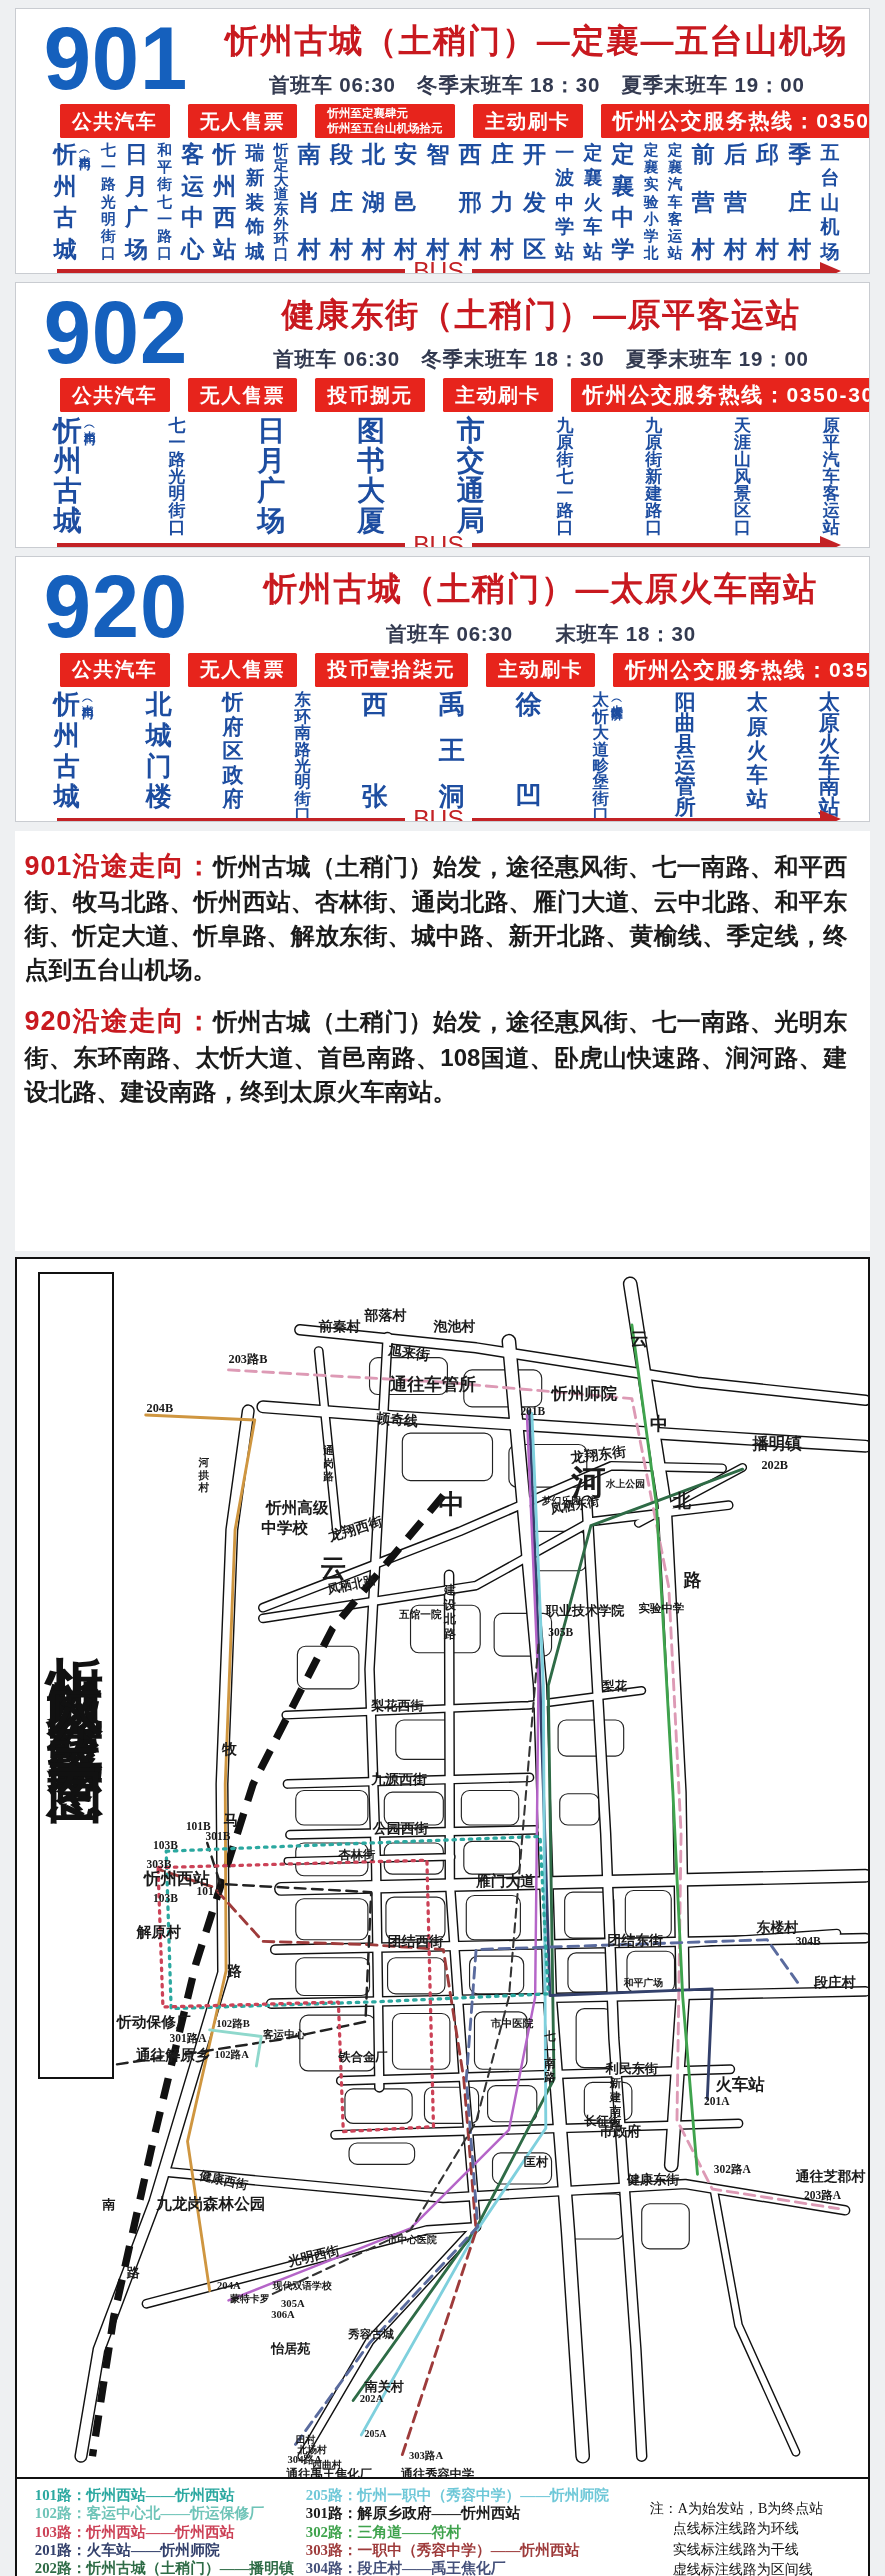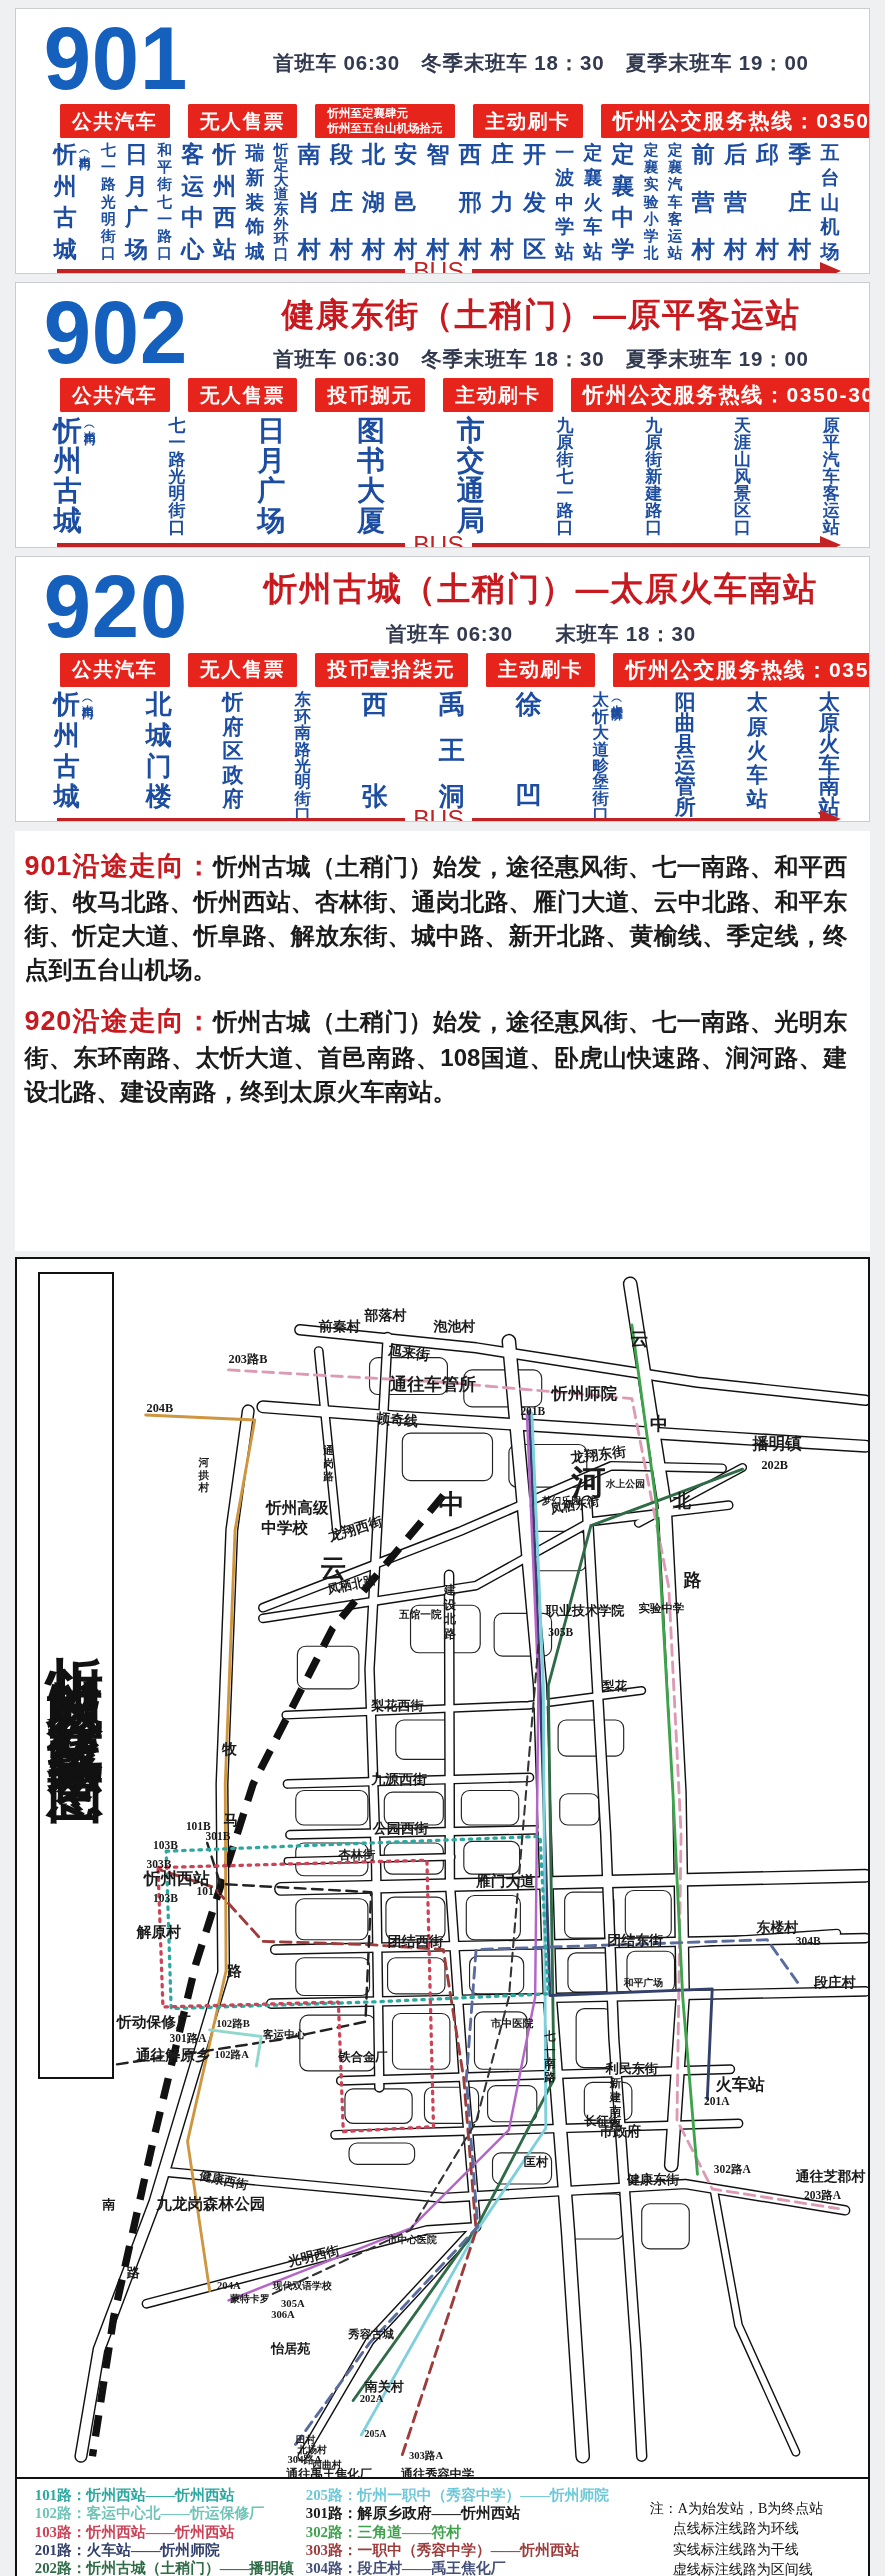--- a/index.html
+++ b/index.html
@@ -79,20 +79,21 @@
   text{font-family:"Liberation Serif","DejaVu Serif",serif;font-weight:700;fill:#1a1a1a;}
 </style>
 </head>
 <body>
 
 <div id="cards">
     <div class="card">
       <div class="cardhead">
         <div class="num">901</div>
         <div class="headright">
+          <div class="rtitle">忻州古城（土稍门）—定襄—五台山机场</div>
           <div class="rsched">首班车 06:30　冬季末班车 18：30　夏季末班车 19：00</div>
         </div>
       </div>
       <div class="badges">
         <div class="badge">
           <div>公共汽车</div>
         </div>
         <div class="badge">
           <div>无人售票</div>
         </div>

